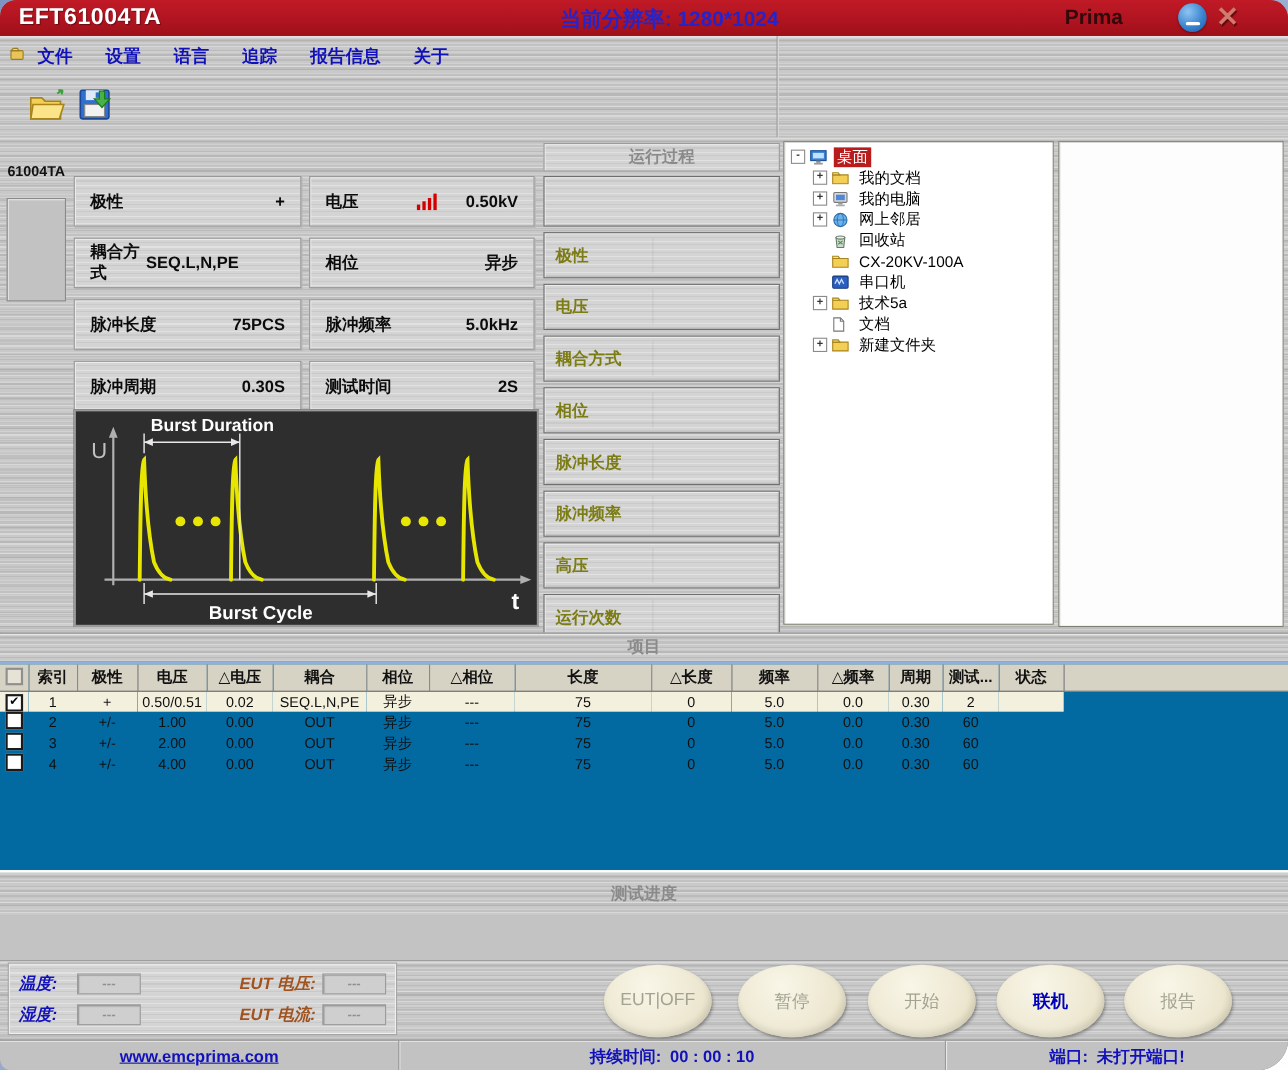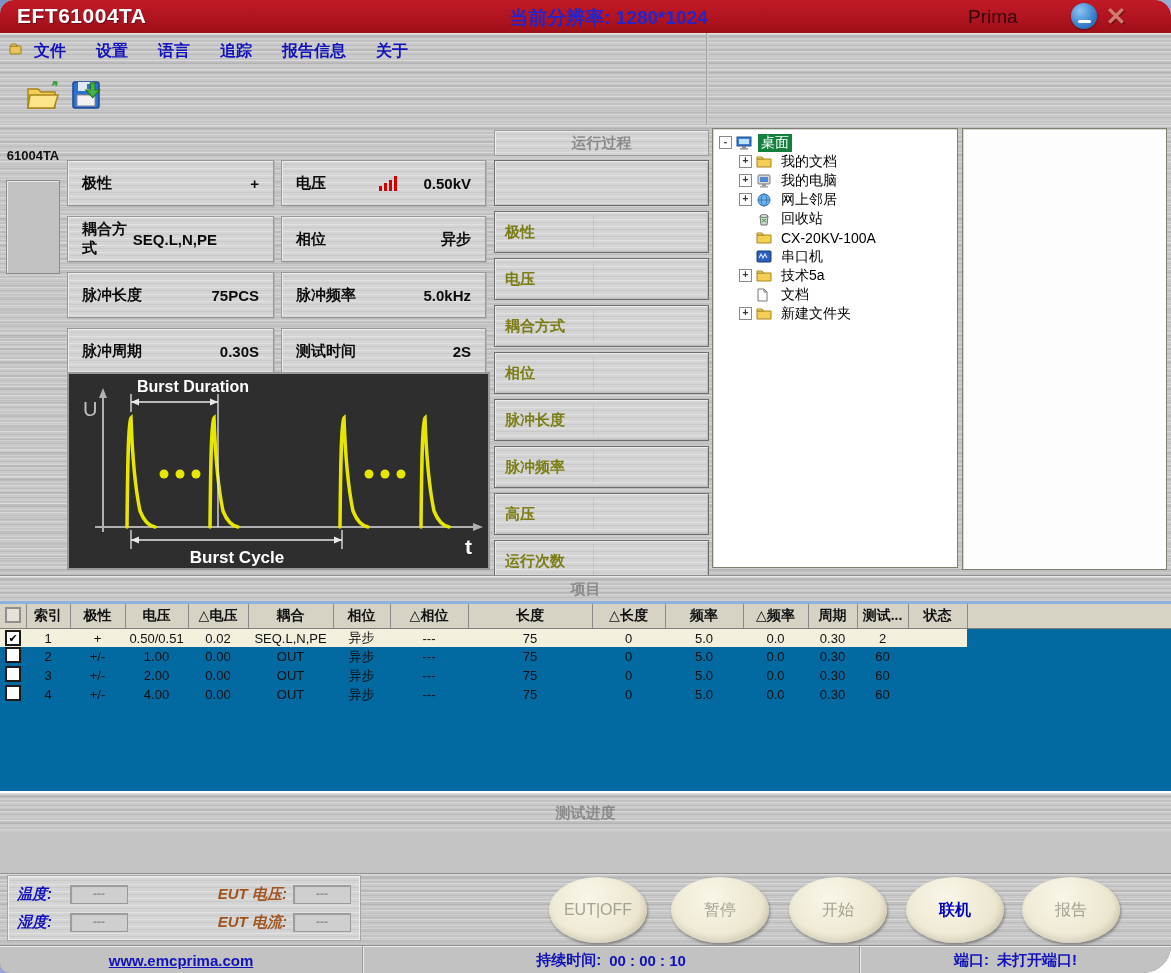--- a/index.html
+++ b/index.html
@@ -33,21 +33,21 @@
   }
 
   
   #titlebar{
     position:absolute;top:0;left:0;width:100%;height:33px;
     background:linear-gradient(180deg,#c01a26 0%,#b01420 55%,#9e1018 100%);
     border-radius:14px 16px 0 0;
   }
   #titlebar .app-title{position:absolute;left:17px;top:4px;color:#fff;font-size:21px;font-weight:bold;letter-spacing:.5px;text-shadow:1px 1px 1px rgba(0,0,0,.4);}
   #titlebar .res{position:absolute;left:0;right:0;top:5px;text-align:center;color:#2424cc;font-size:19px;font-weight:bold;padding-left:46px;}
-  #titlebar .brand{position:absolute;left:968px;top:6px;color:#33090c;font-size:19px;font-weight:normal;}
+  #titlebar .brand{position:absolute;left:968px;top:6px;color:#33090c;font-size:19px;font-weight:bold;}
   .win-btn{position:absolute;top:3px;width:26px;height:26px;border:none;background:transparent;cursor:pointer;padding:0;}
   #min-btn{left:1071px;border-radius:50%;background:radial-gradient(circle at 35% 30%,#8fc4f2,#3a85d0 55%,#1b5aa6);box-shadow:0 1px 2px rgba(0,0,0,.4);}
   #min-btn .bar{display:block;width:13px;height:3px;background:#fff;border-radius:2px;margin:11px auto 0;}
   #close-btn{left:1103px;color:#d27a6e;font-size:25px;font-weight:bold;line-height:26px;text-shadow:1px 1px 1px rgba(0,0,0,.45);}
 
   
   #menubar{position:absolute;top:33px;left:0;width:100%;height:36px;border-bottom:1px solid #9d9d9d;box-shadow:inset 0 1px 0 #e8e8e8;display:flex;align-items:center;}
   #menubar .app-ico{margin:0 10px 0 8px;}
   .menu-item{color:#1111bb;font-size:16px;font-weight:bold;margin-right:30px;cursor:pointer;}
 
@@ -86,21 +86,21 @@
   .rbox .rlabel{color:#7c7c14;font-size:15px;font-weight:bold;}
   .rbox.item::after{content:"";position:absolute;left:46%;top:4px;bottom:4px;width:1px;background:rgba(0,0,0,.07);}
 
   #tree-panel{position:absolute;left:712px;top:3px;width:246px;height:440px;background:#fff;border:1px solid #7f7f6f;box-shadow:inset 1px 1px 0 #d8d8d8;overflow:hidden;padding-top:4px;box-sizing:border-box;}
   .trow{display:flex;align-items:center;height:19px;font-size:14px;color:#000;cursor:default;}
   .trow .expander{width:11px;height:11px;border:1px solid #8a8a8a;background:#fff;font-size:10px;line-height:9px;text-align:center;color:#333;flex:none;margin-right:4px;font-weight:bold;}
   .trow .expander:empty{visibility:hidden;}
   .trow.lv0{padding-left:6px;} .trow.lv1{padding-left:26px;}
   .ticon{width:18px;height:15px;flex:none;margin-right:4px;display:inline-flex;align-items:center;}
   .tlabel{white-space:nowrap;padding:0 3px;}
-  .tlabel.sel{background:#15803d;color:#fff;}
+  .tlabel.sel{background:#b91c1c;color:#fff;}
 
   #right-panel{position:absolute;left:962px;top:3px;width:203px;height:440px;background:#fdfdfd;border:1px solid #7f7f6f;box-shadow:inset 1px 1px 0 #d8d8d8;}
 
   
   #items-bar{position:absolute;top:575px;left:0;width:100%;height:26px;line-height:26px;text-align:center;color:#8a8a8a;font-size:15px;font-weight:bold;border-top:1px solid #8f8f8f;border-bottom:1px solid #8f8f8f;box-shadow:inset 0 1px 0 #e9e9e9;}
   #table-area{position:absolute;top:601px;left:0;width:100%;height:190px;background:#0369a1;}
   .tableblue{height:3px;background:#8fb0dc;}
   table{border-collapse:collapse;table-layout:fixed;width:1171px;}
   th{background:#d6d2c4;border-right:1px solid #8a8a8a;border-bottom:1px solid #7f7f7f;height:24px;font-size:14px;font-weight:600;color:#111;text-align:center;padding:0;}
   th.filler{border-right:none;}

